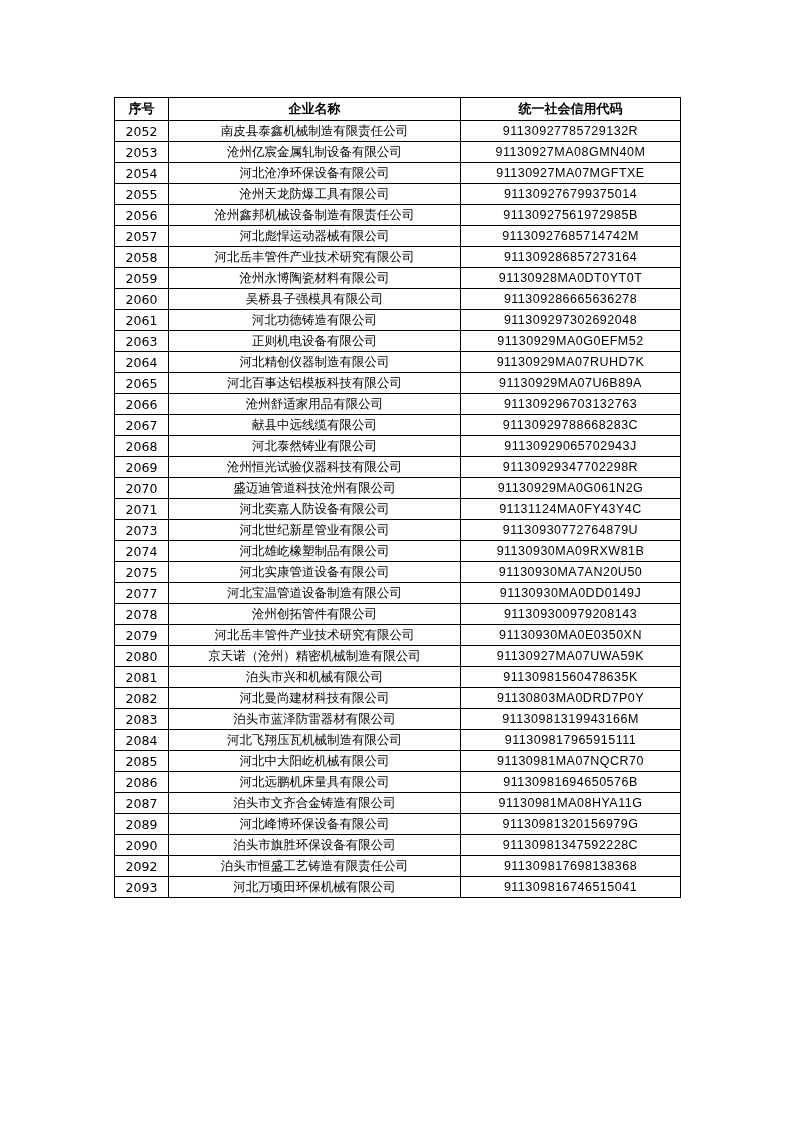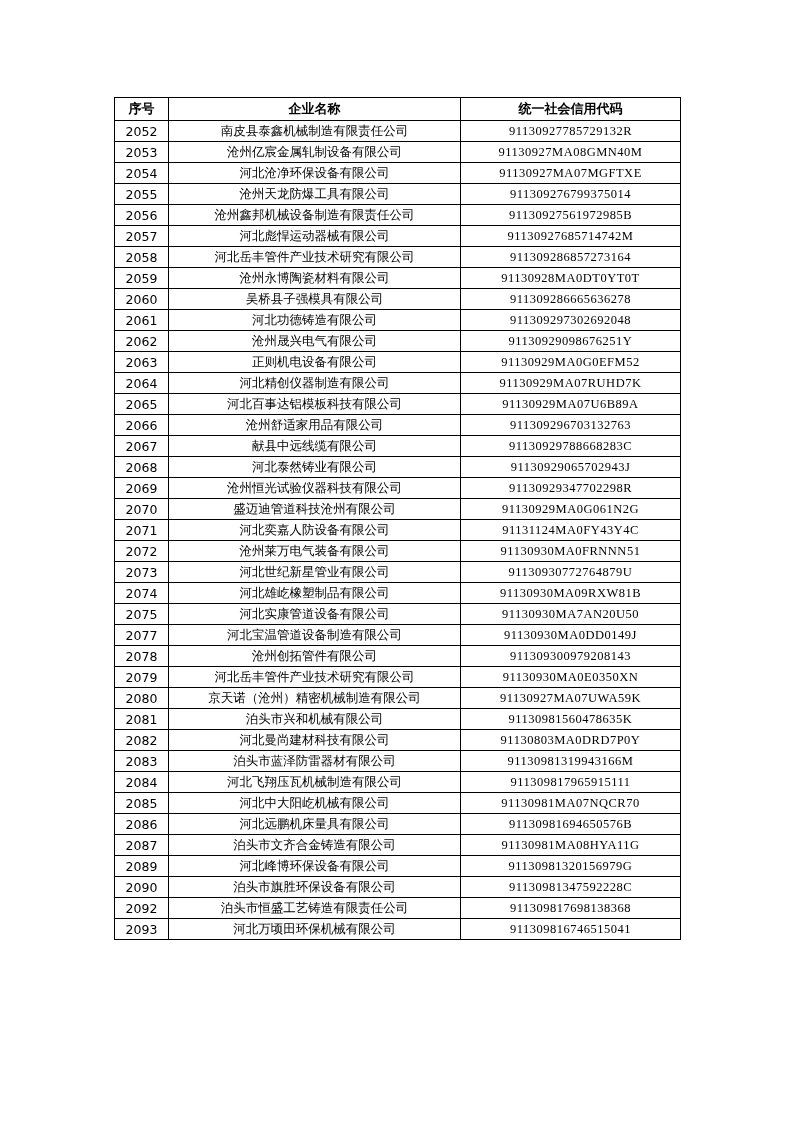--- a/index.html
+++ b/index.html
@@ -37,21 +37,21 @@
     height: 22px;
     font-size: 13px;
     font-weight: bold;
   }
   table.company-table td {
     height: 20px;
     font-size: 12.5px;
     font-weight: normal;
   }
   td.code-cell {
-    font-family: Liberation Serif, serif;
+    font-family: Liberation Sans, sans-serif;
     font-size: 12px;
     letter-spacing: 0.5px;
   }
 </style>
 </head>
 <body>
 
 <div class="page">
   <table class="company-table">
     <colgroup>
@@ -111,25 +111,20 @@
           <td>2060</td>
           <td>吴桥县子强模具有限公司</td>
           <td class="code-cell">911309286665636278</td>
         </tr>
         <tr>
           <td>2061</td>
           <td>河北功德铸造有限公司</td>
           <td class="code-cell">911309297302692048</td>
         </tr>
         <tr>
-          <td>2062</td>
-          <td>沧州晟兴电气有限公司</td>
-          <td class="code-cell">91130929098676251Y</td>
-        </tr>
-        <tr>
           <td>2063</td>
           <td>正则机电设备有限公司</td>
           <td class="code-cell">91130929MA0G0EFM52</td>
         </tr>
         <tr>
           <td>2064</td>
           <td>河北精创仪器制造有限公司</td>
           <td class="code-cell">91130929MA07RUHD7K</td>
         </tr>
         <tr>
@@ -159,25 +154,20 @@
         </tr>
         <tr>
           <td>2070</td>
           <td>盛迈迪管道科技沧州有限公司</td>
           <td class="code-cell">91130929MA0G061N2G</td>
         </tr>
         <tr>
           <td>2071</td>
           <td>河北奕嘉人防设备有限公司</td>
           <td class="code-cell">91131124MA0FY43Y4C</td>
-        </tr>
-        <tr>
-          <td>2072</td>
-          <td>沧州莱万电气装备有限公司</td>
-          <td class="code-cell">91130930MA0FRNNN51</td>
         </tr>
         <tr>
           <td>2073</td>
           <td>河北世纪新星管业有限公司</td>
           <td class="code-cell">91130930772764879U</td>
         </tr>
         <tr>
           <td>2074</td>
           <td>河北雄屹橡塑制品有限公司</td>
           <td class="code-cell">91130930MA09RXW81B</td>

